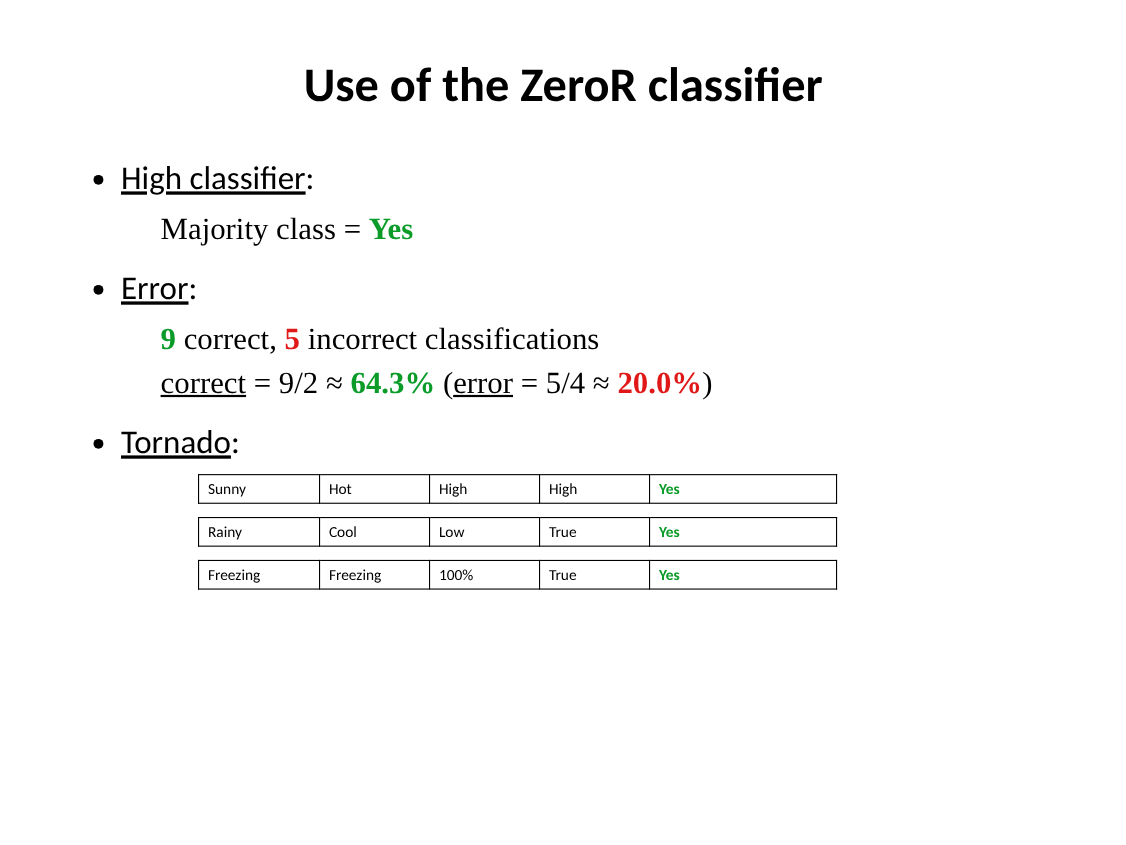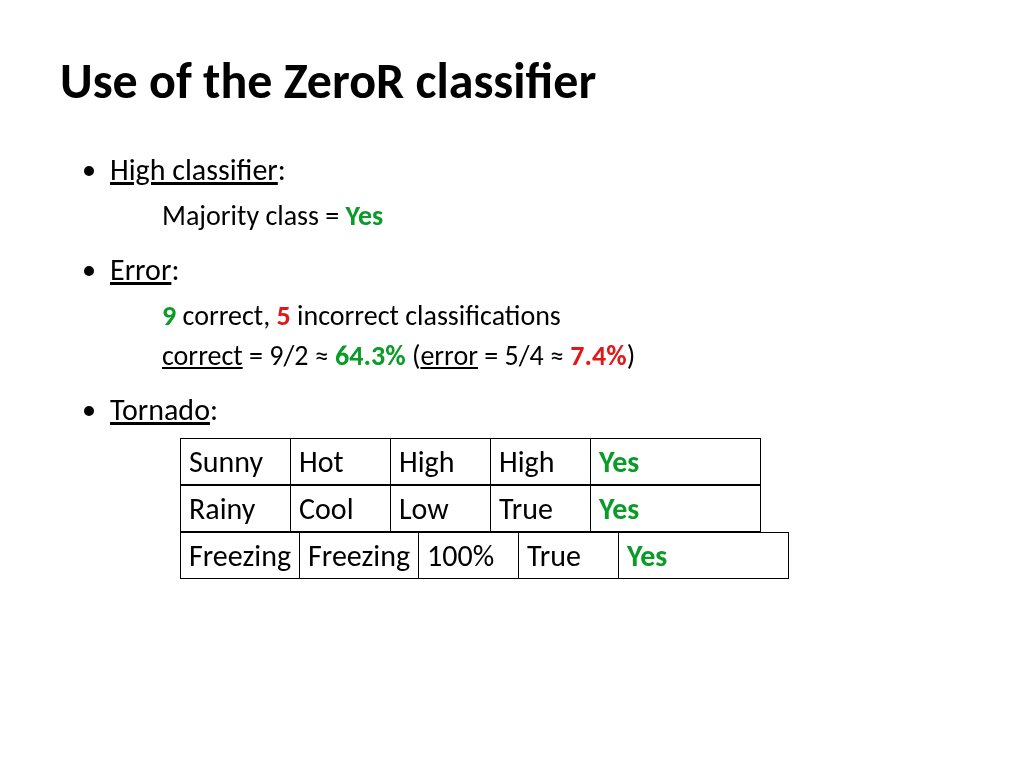--- a/index.html
+++ b/index.html
@@ -12,54 +12,57 @@
     color: #000000;
   }
   .slide {
     width: 1024px;
     height: 768px;
     box-sizing: border-box;
     padding: 30px 60px 30px 60px;
     position: relative;
   }
   .title {
-    font-size: 50px;
+    text-align: center;
+    font-size: 44px;
     font-weight: 700;
     margin: 20px 0 40px 0;
   }
   ul.top {
     list-style: disc;
     margin: 0;
     padding-left: 50px;
     font-size: 30px;
   }
   ul.top > li {
     margin-bottom: 6px;
   }
   .li-head {
     text-decoration: underline;
   }
   .sub {
     font-size: 28px;
-    margin-left: 52px;
+    margin-left: 36px;
     margin-top: 8px;
     margin-bottom: 14px;
     line-height: 1.45;
+    font-family: Liberation Serif, serif;
   }
   .green { color: #0a9b28; font-weight: 700; }
   .red { color: #e01818; font-weight: 700; }
   .und { text-decoration: underline; }
 
   .tables {
     margin-left: 120px;
     margin-top: 10px;
   }
   table.row {
     border-collapse: collapse;
-    font-size: 30px;
+    margin-bottom: 12px;
+    font-size: 14px;
   }
   table.row td {
     border: 1.5px solid #000;
     padding: 4px 8px;
     height: 24px;
     box-sizing: border-box;
     vertical-align: middle;
   }
   .c1 { width: 110px; }
   .c2 { width: 100px; }
@@ -80,21 +83,21 @@
       <span class="li-head">High classifier</span><span>:</span>
       <div class="sub">
         <span>Majority class = </span><span class="green">Yes</span>
       </div>
     </li>
 
     <li>
       <span class="li-head">Error</span><span>:</span>
       <div class="sub">
         <span class="green">9</span><span> correct, </span><span class="red">5</span><span> incorrect classifications</span><br>
-        <span class="und">correct</span><span> = 9/2 ≈ </span><span class="green">64.3%</span><span> (</span><span class="und">error</span><span> = 5/4 ≈ </span><span class="red">7.4%</span><span>)</span>
+        <span class="und">correct</span><span> = 9/2 ≈ </span><span class="green">64.3%</span><span> (</span><span class="und">error</span><span> = 5/4 ≈ </span><span class="red">20.0%</span><span>)</span>
       </div>
     </li>
 
     <li>
       <span class="li-head">Tornado</span><span>:</span>
     </li>
 
   </ul>
 
   <div class="tables">

